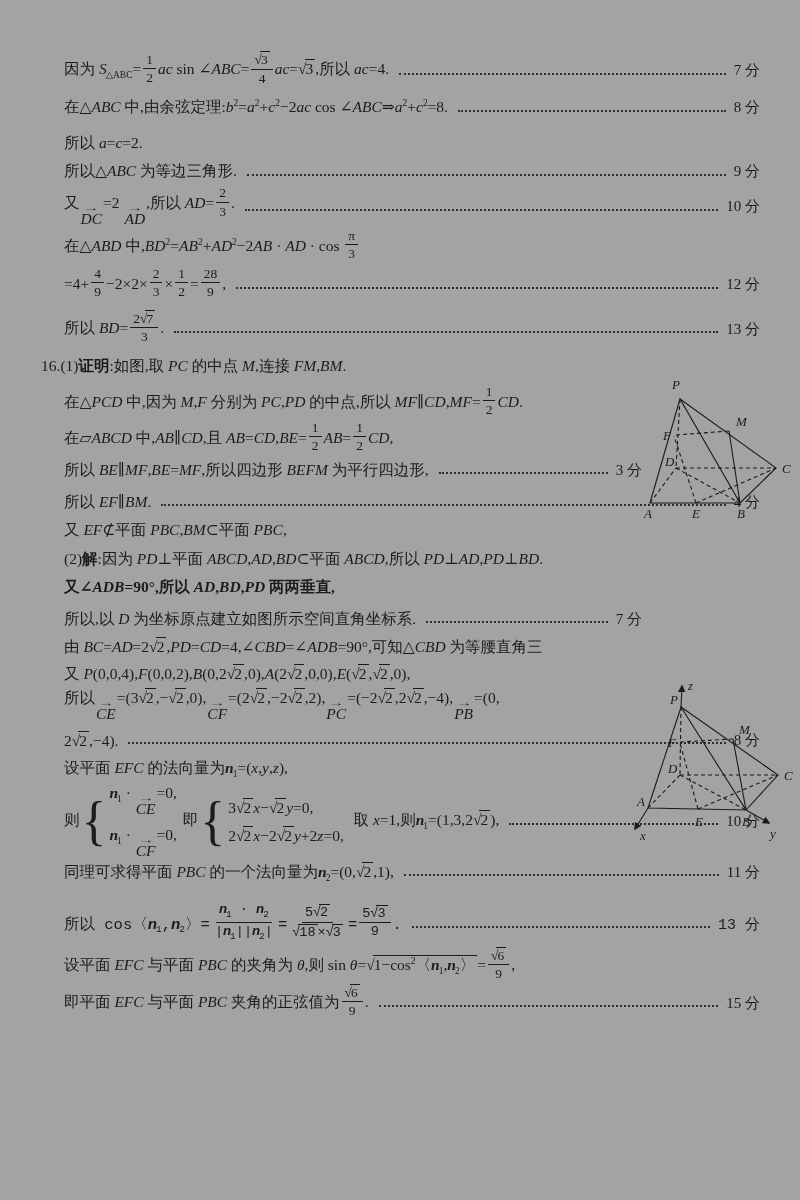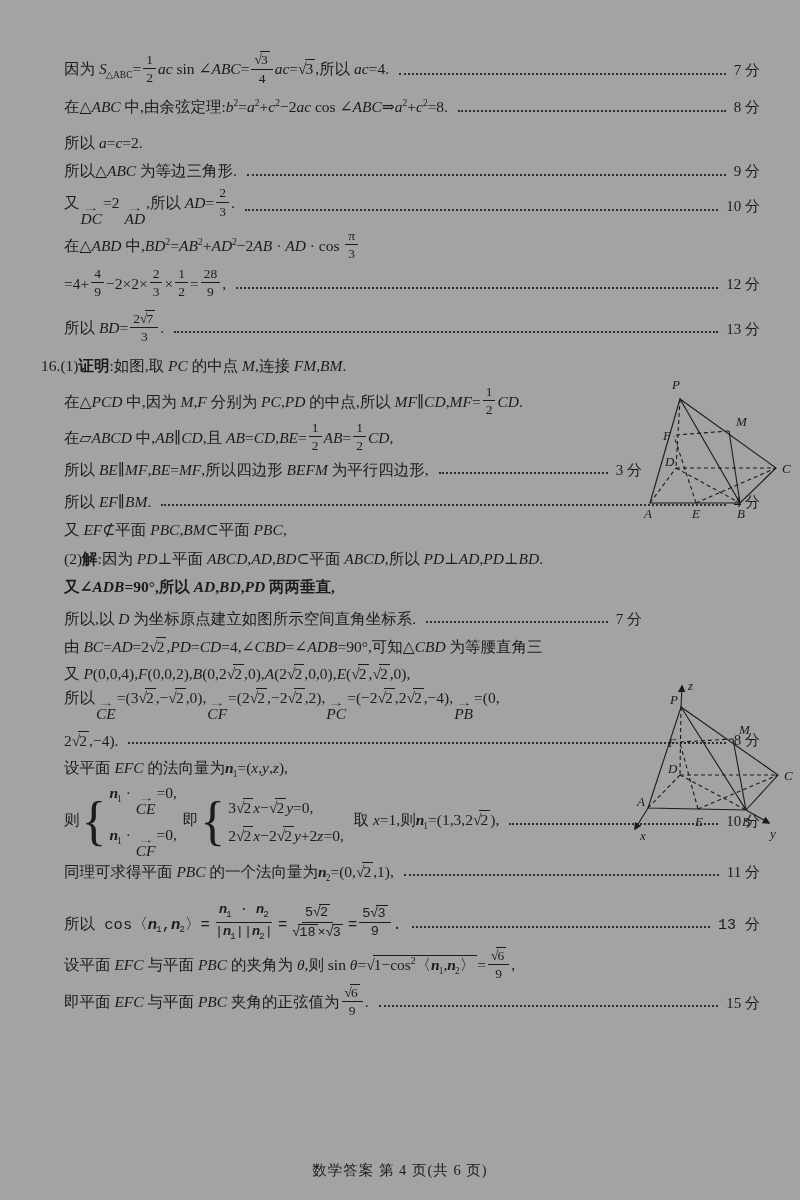--- a/index.html
+++ b/index.html
@@ -212,14 +212,13 @@
       <text x="50" y="95">D</text>
       <text x="166" y="102">C</text>
       <text x="19" y="128">A</text>
       <text x="77" y="148">E</text>
       <text x="124" y="148">B</text>
       <text x="22" y="162">x</text>
       <text x="152" y="160">y</text>
     </svg>
   </div>
 
-  <div id="footer">数学答案 第 4 页(共 6 页)</div>
 </div>
 
 </body></html>

